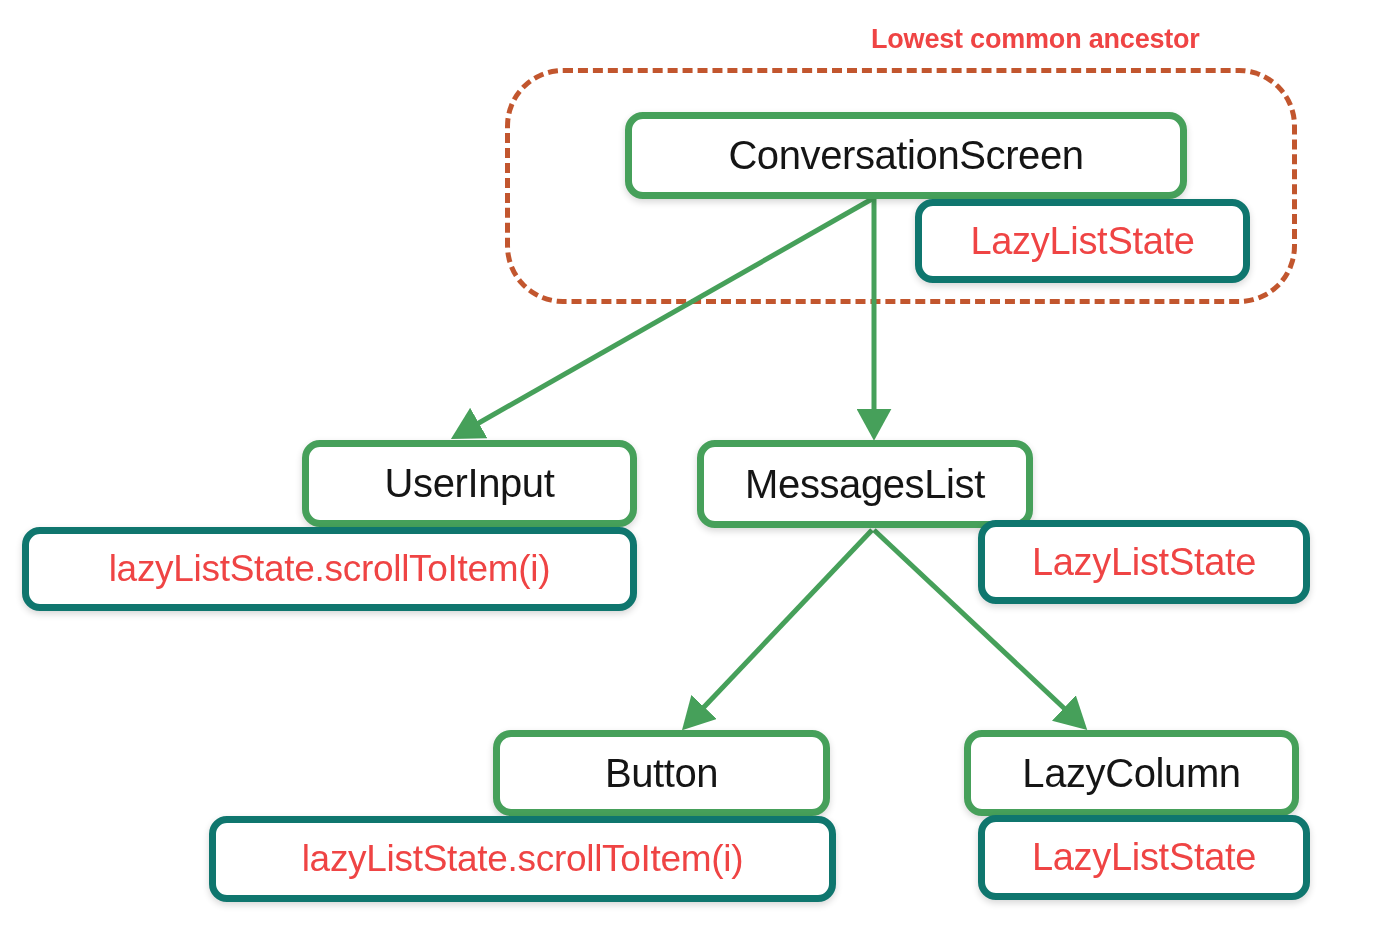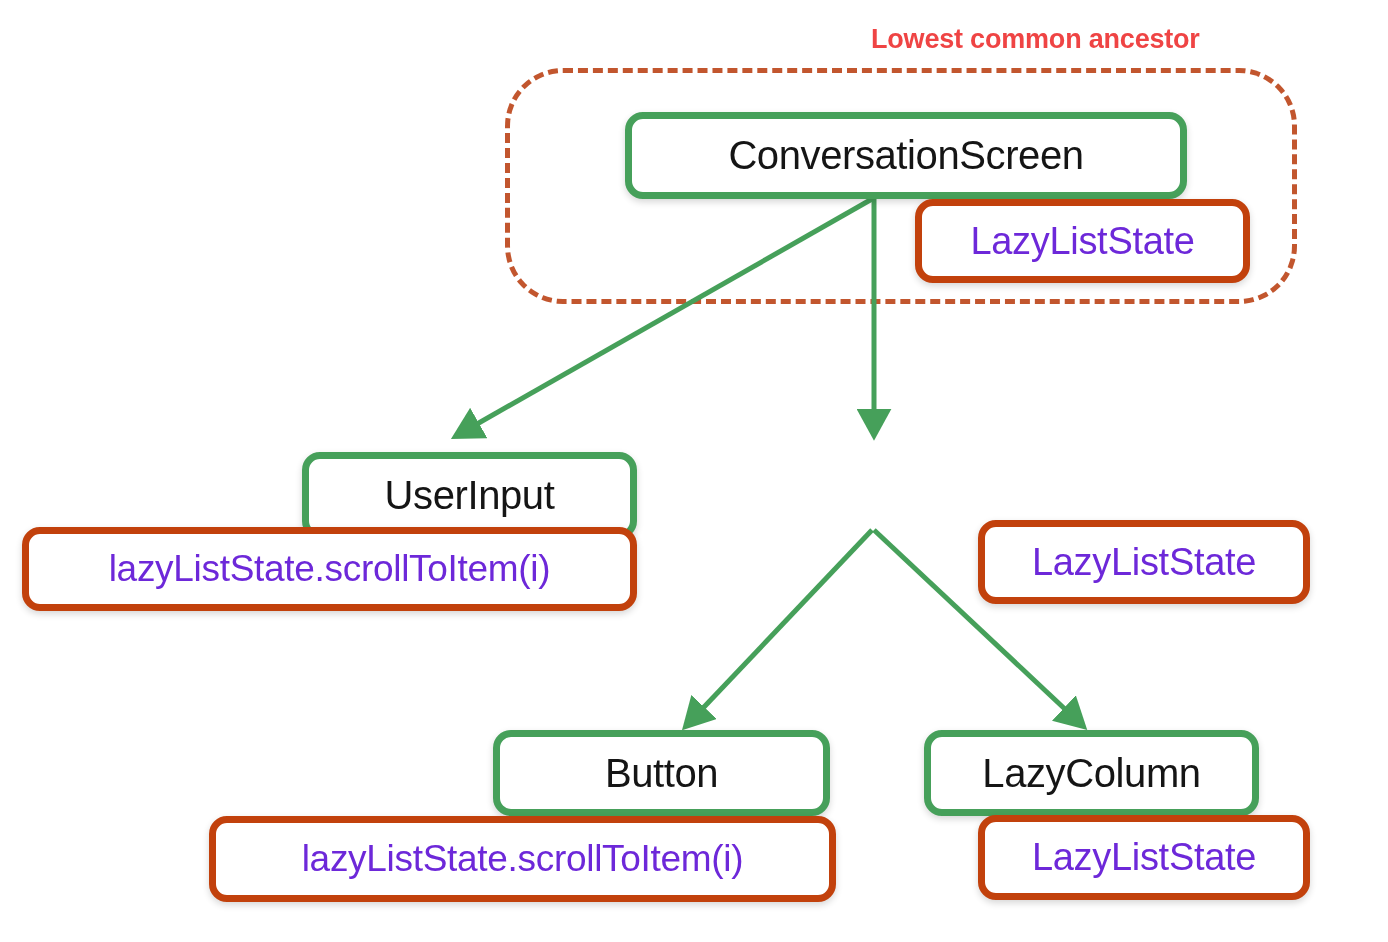--- a/index.html
+++ b/index.html
@@ -58,22 +58,22 @@
     white-space: nowrap;
     box-shadow: 0 3px 7px rgba(0,0,0,0.16);
   }
   .node-composable {
     border: 7px solid #46a05a;
     color: #151515;
     font-size: 40px;
     letter-spacing: -0.4px;
   }
   .node-state {
-    border: 7px solid #c2410c;
-    color: #6d28d9;
+    border: 7px solid #0f766e;
+    color: #ef4444;
     font-size: 38px;
     letter-spacing: -0.3px;
   }
   .node-state.small-text {
     font-size: 37px;
   }
 </style>
 </head>
 <body>
 
@@ -94,28 +94,29 @@
       <line x1="874" y1="199" x2="874" y2="435" marker-end="url(#arrow)"></line>
       <line x1="872" y1="530" x2="686" y2="726" marker-end="url(#arrow)"></line>
       <line x1="874" y1="530" x2="1083" y2="726" marker-end="url(#arrow)"></line>
     </g>
   </svg>
 
   <div class="node node-composable" style="left:625px; top:112px; width:562px; height:87px;">ConversationScreen</div>
 
   <div class="node node-state" style="left:915px; top:199px; width:335px; height:84px;">LazyListState</div>
 
-  <div class="node node-composable" style="left:302px; top:452px; width:335px; height:87px;">UserInput</div>
+  <div class="node node-composable" style="left:302px; top:440px; width:335px; height:87px;">UserInput</div>
 
   <div class="node node-state small-text" style="left:22px; top:527px; width:615px; height:84px;">lazyListState.scrollToItem(i)</div>
 
+  <div class="node node-composable" style="left:697px; top:440px; width:336px; height:88px;">MessagesList</div>
 
   <div class="node node-state" style="left:978px; top:520px; width:332px; height:84px;">LazyListState</div>
 
   <div class="node node-composable" style="left:493px; top:730px; width:337px; height:86px;">Button</div>
 
   <div class="node node-state small-text" style="left:209px; top:816px; width:627px; height:86px;">lazyListState.scrollToItem(i)</div>
 
-  <div class="node node-composable" style="left:924px; top:730px; width:335px; height:86px;">LazyColumn</div>
+  <div class="node node-composable" style="left:964px; top:730px; width:335px; height:86px;">LazyColumn</div>
 
   <div class="node node-state" style="left:978px; top:815px; width:332px; height:85px;">LazyListState</div>
 
 </div>
 
 </body></html>

